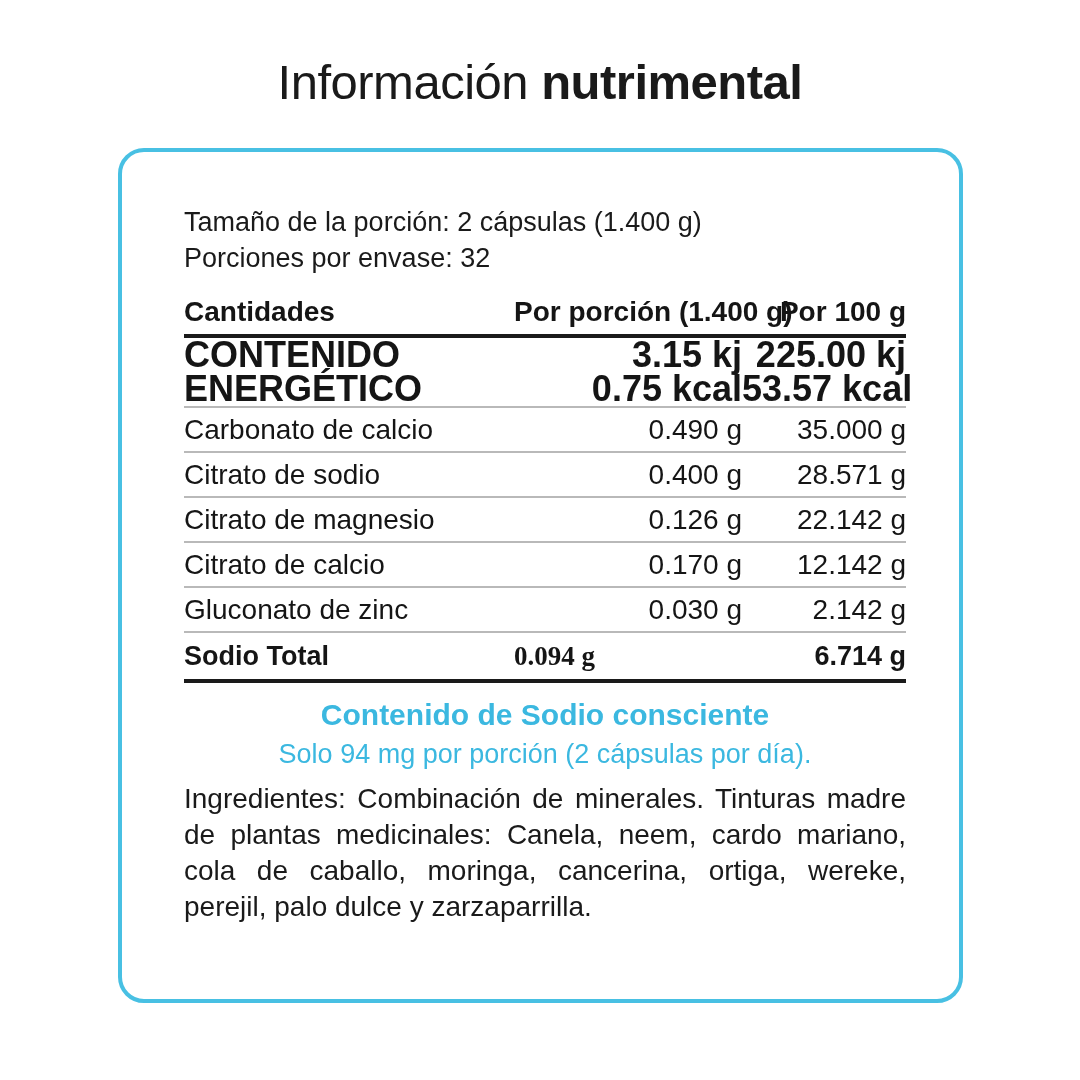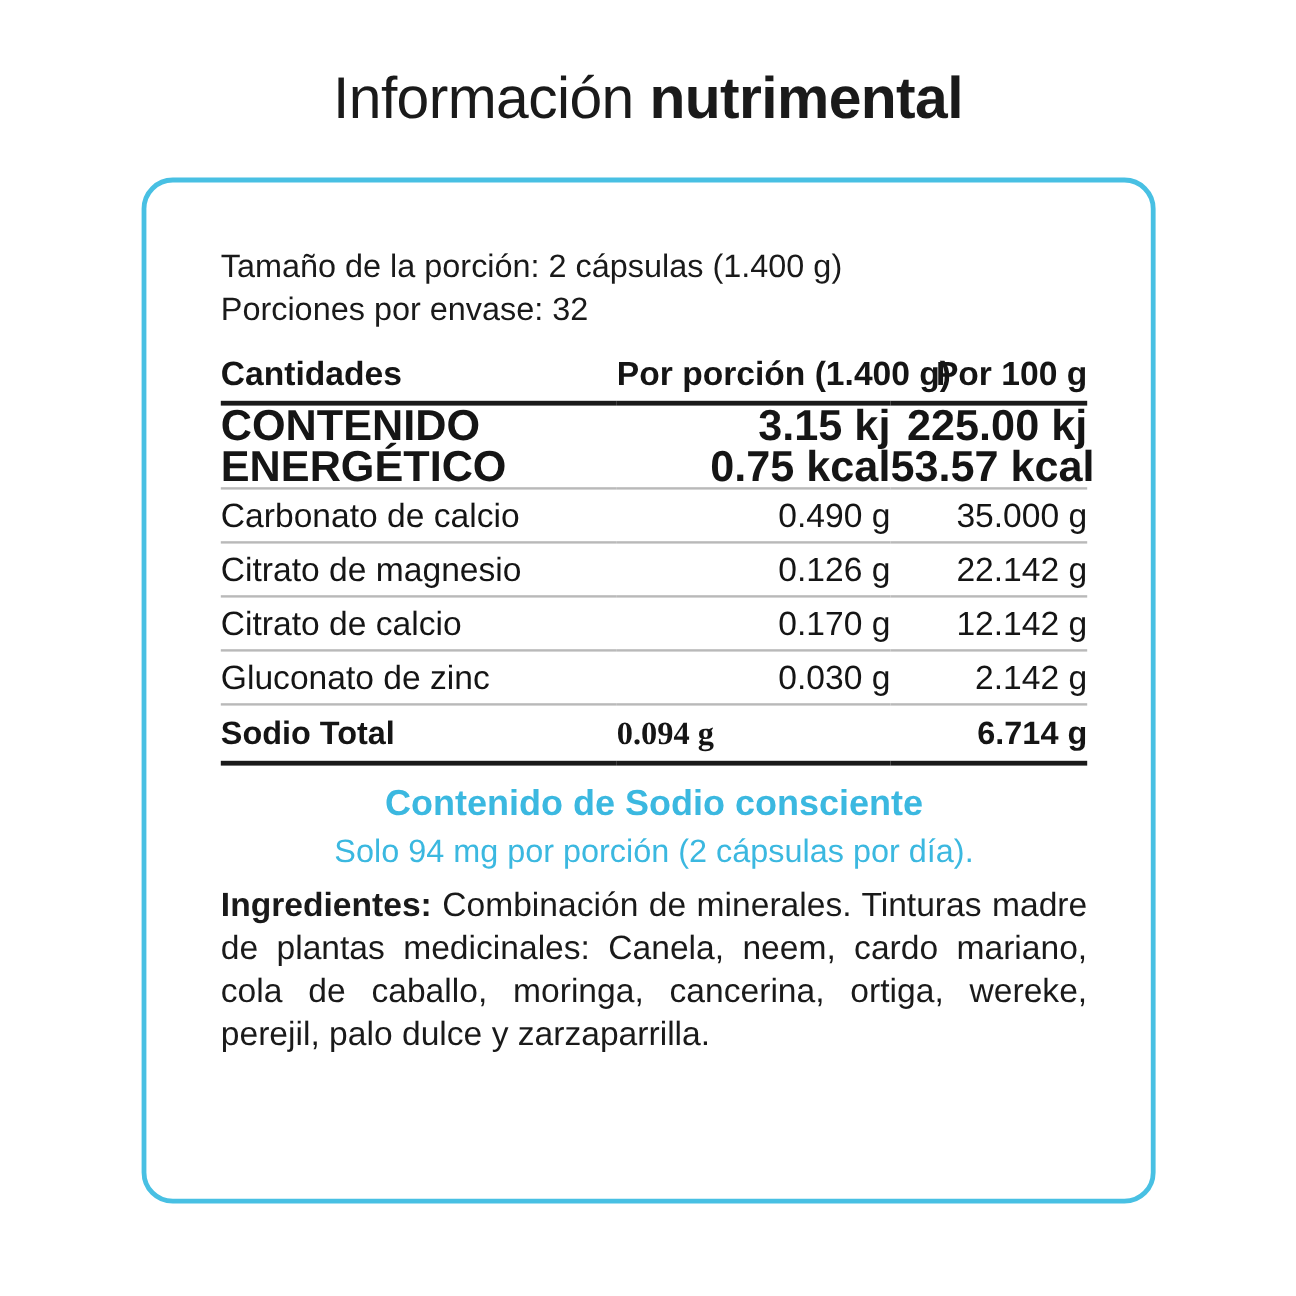--- a/index.html
+++ b/index.html
@@ -155,21 +155,21 @@
   .ingredients {
     margin-top: 8px;
     font-size: 28px;
     line-height: 36px;
     font-weight: 400;
     color: #1a1a1a;
     text-align: justify;
     text-align-last: left;
   }
   .ingredients .lbl {
-    font-weight: 700;
+    font-weight: 400;
     margin-top: 24px;
   }
 </style>
 </head>
 <body>
 
 <div class="page">
 
   <div class="title">
     <span class="light">Información </span><span class="bold">nutrimental</span>
@@ -208,20 +208,25 @@
               <span class="sub">53.57 kcal</span>
             </td>
           </tr>
 
           <tr class="item rule-thin">
             <td class="c-name">Carbonato de calcio</td>
             <td class="c-sv">0.490 g</td>
             <td class="c-100">35.000 g</td>
           </tr>
           <tr class="item rule-thin">
+            <td class="c-name">Citrato de sodio</td>
+            <td class="c-sv">0.400 g</td>
+            <td class="c-100">28.571 g</td>
+          </tr>
+          <tr class="item rule-thin">
             <td class="c-name">Citrato de magnesio</td>
             <td class="c-sv">0.126 g</td>
             <td class="c-100">22.142 g</td>
           </tr>
           <tr class="item rule-thin">
             <td class="c-name">Citrato de calcio</td>
             <td class="c-sv">0.170 g</td>
             <td class="c-100">12.142 g</td>
           </tr>
           <tr class="item rule-thin">

